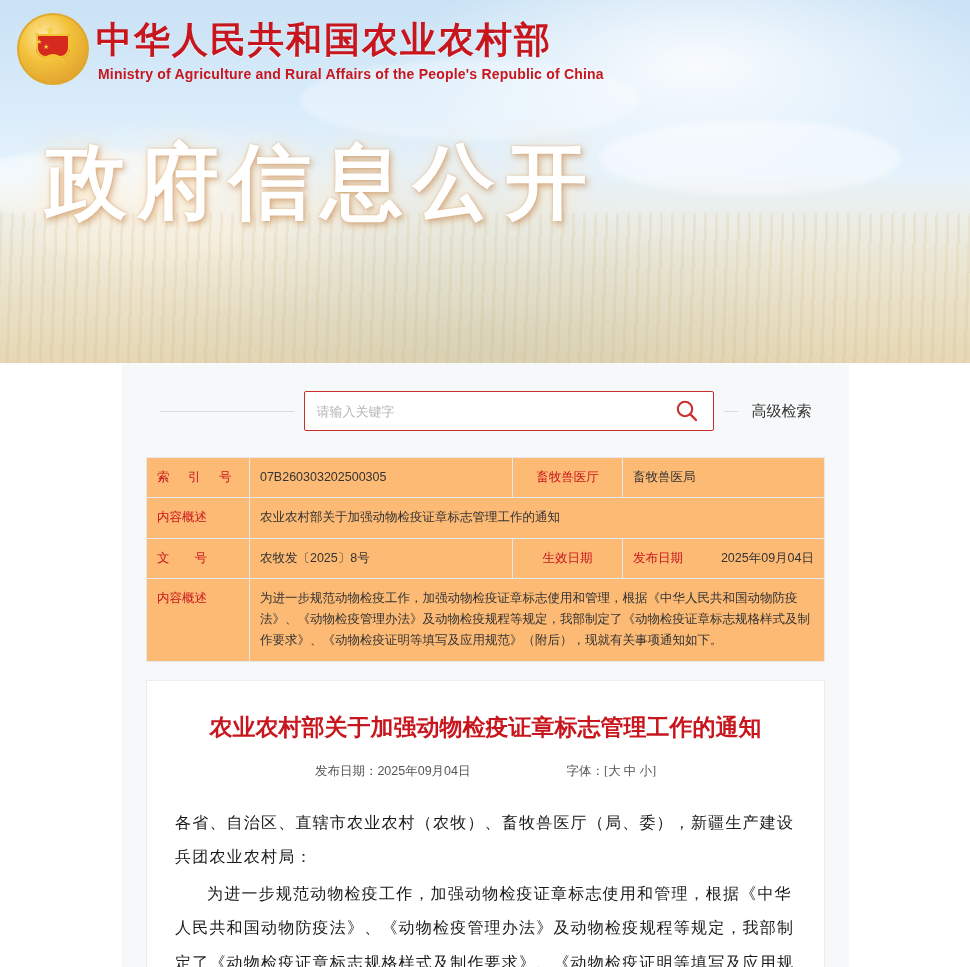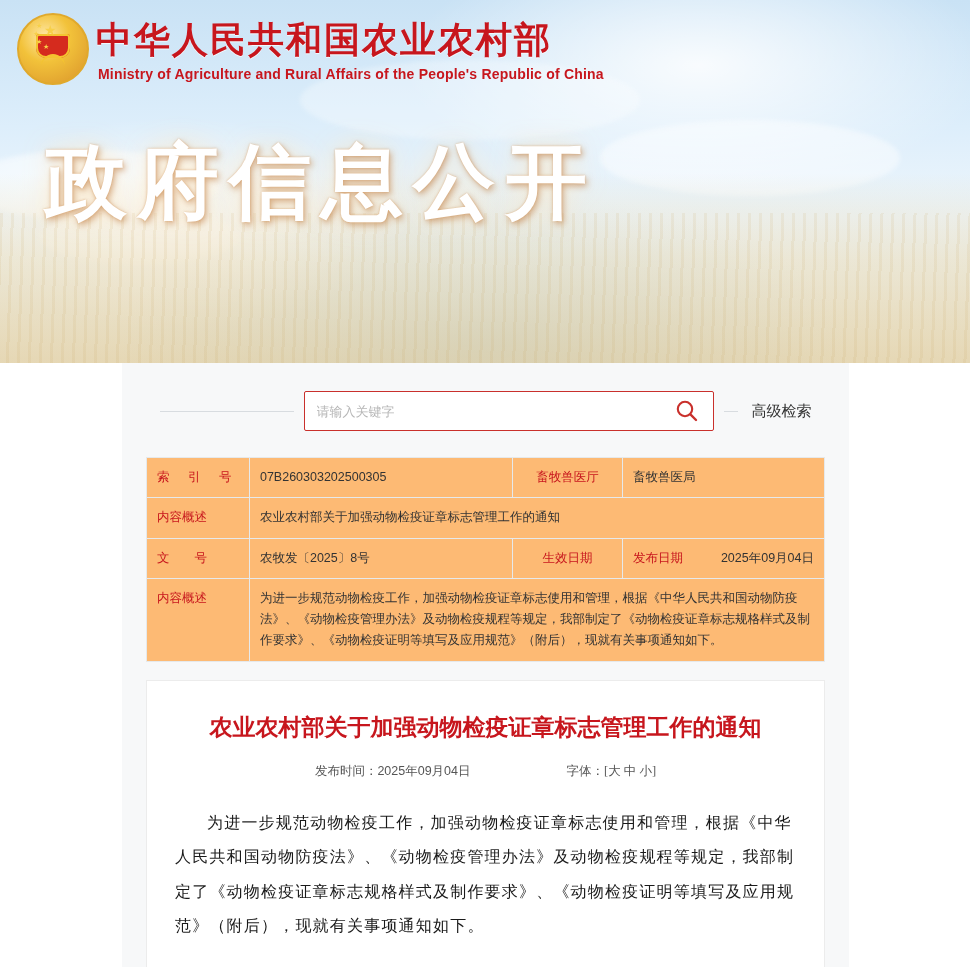--- a/index.html
+++ b/index.html
@@ -314,22 +314,23 @@
             <td class="lab">内容概述</td>
             <td class="val summary-cell" colspan="3">为进一步规范动物检疫工作，加强动物检疫证章标志使用和管理，根据《中华人民共和国动物防疫法》、《动物检疫管理办法》及动物检疫规程等规定，我部制定了《动物检疫证章标志规格样式及制作要求》、《动物检疫证明等填写及应用规范》（附后），现就有关事项通知如下。</td>
           </tr>
         </tbody>
       </table>
     </div>
 
     <div class="article">
       <div class="article-title">农业农村部关于加强动物检疫证章标志管理工作的通知</div>
       <div class="article-sub">
-        <span>发布时间：2025年09月04日</span>
+        <span>发布日期：2025年09月04日</span>
         <span class="font-size-opts">字体：[大 中 小]</span>
       </div>
       <div class="article-body">
+        <p>各省、自治区、直辖市农业农村（农牧）、畜牧兽医厅（局、委），新疆生产建设兵团农业农村局：</p>
         <p class="indent">为进一步规范动物检疫工作，加强动物检疫证章标志使用和管理，根据《中华人民共和国动物防疫法》、《动物检疫管理办法》及动物检疫规程等规定，我部制定了《动物检疫证章标志规格样式及制作要求》、《动物检疫证明等填写及应用规范》（附后），现就有关事项通知如下。</p>
       </div>
     </div>
 
   </div>
 </div>
 
 </body></html>

